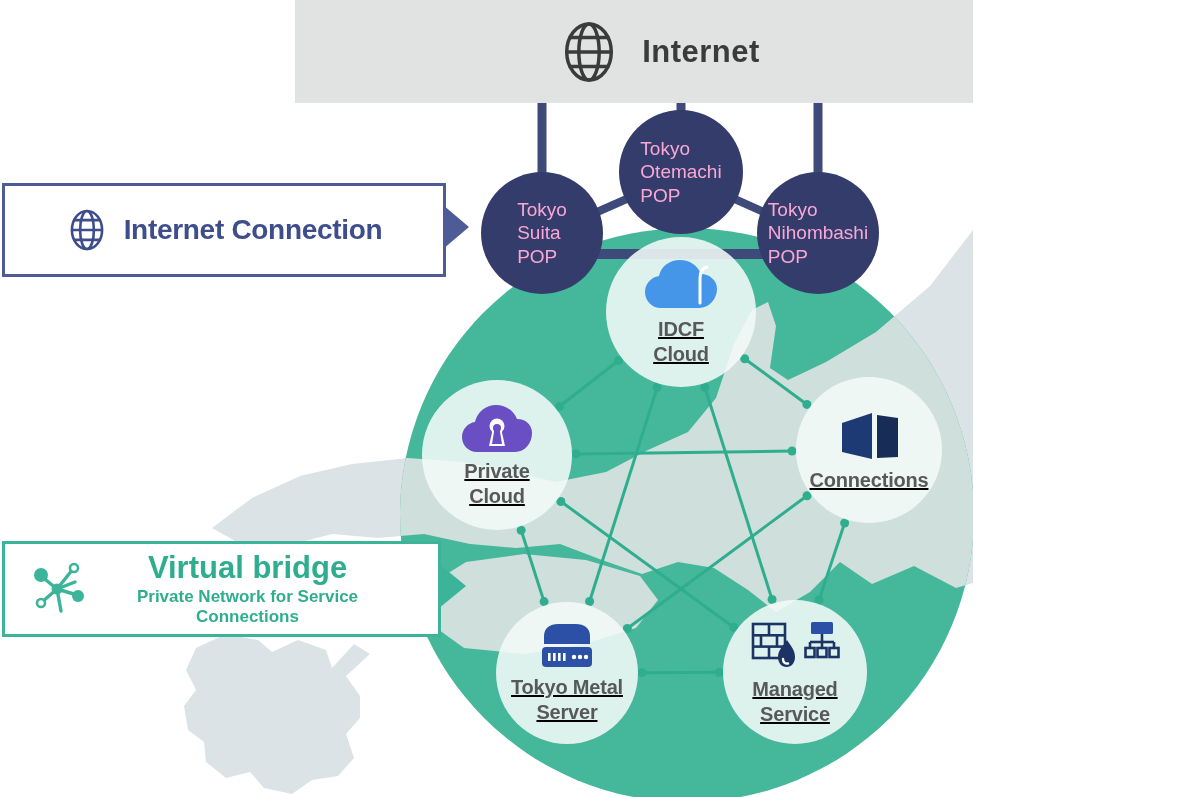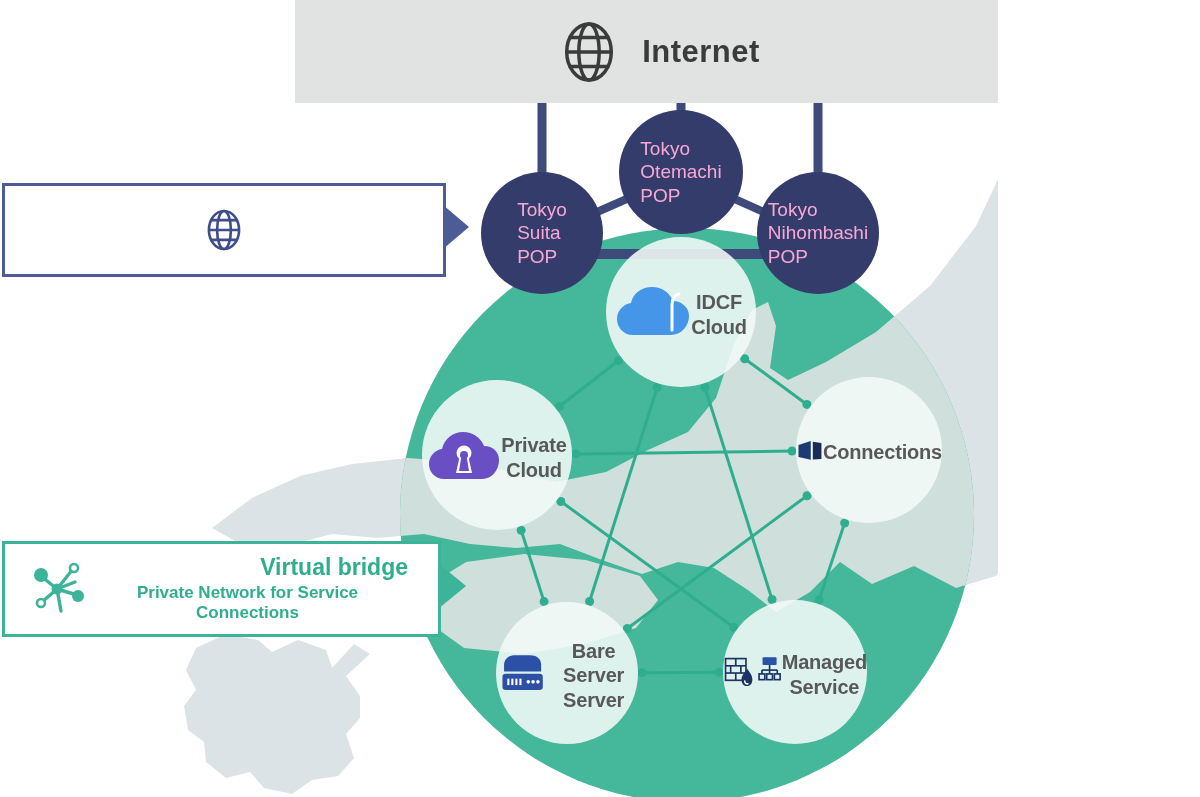--- a/index.html
+++ b/index.html
@@ -1,19 +1,18 @@
 <!DOCTYPE html>
 <html><head>
 <meta charset="utf-8">
 <style>
   html,body{margin:0;padding:0;background:#fff;}
   .stage{
     position:relative;width:973px;height:797px;overflow:hidden;background:#fff;
     font-family:"Liberation Sans","DejaVu Sans",sans-serif;
-    padding-left:25px;
   }
   .stage svg.bg{position:absolute;left:0;top:0;z-index:1;}
   .land{fill:var(--map-gray,#dce3e7);}
   .land-in{fill:var(--map-in-circle,#cfdfdc);}
   .big-circle{fill:var(--teal-circle,#45b79a);}
   .mesh-line{stroke:var(--mesh-teal,#2fae8f);stroke-width:3;}
   .mesh-dot{fill:var(--mesh-teal,#2fae8f);}
   .pop-line{stroke:var(--navy-line,#3e4a79);fill:none;}
 
   .banner{
@@ -23,21 +22,21 @@
   }
   .banner .title{font-size:31px;font-weight:bold;letter-spacing:0.5px;}
 
   .pop{
     position:absolute;z-index:5;border-radius:50%;background:var(--navy-circle,#343c6b);
     display:flex;align-items:center;justify-content:center;text-align:left;
     color:#f9a8d4;font-size:19px;line-height:1.24;
   }
   .service{
     position:absolute;z-index:4;border-radius:50%;background:var(--service-circle-fill,rgba(243,250,247,0.88));
-    display:flex;flex-direction:row;align-items:center;justify-content:center;text-align:center;
+    display:flex;flex-direction:column;align-items:center;justify-content:center;text-align:center;text-decoration:underline;
   }
   .service .label{
     color:var(--service-text,#585858);font-size:20px;font-weight:bold;line-height:1.22;margin-top:5px;letter-spacing:-0.2px;
   }
   .pre{white-space:pre-line;}
 
   .center-label{
     position:absolute;left:516px;top:462px;width:320px;z-index:3;text-align:center;
     color:var(--mesh-teal,#2fae8f);font-size:28px;font-weight:bold;line-height:1.28;white-space:pre-line;
     text-shadow:-3px -3px 0 #fff,3px -3px 0 #fff,-3px 3px 0 #fff,3px 3px 0 #fff,0 -3px 0 #fff,0 3px 0 #fff,-3px 0 0 #fff,3px 0 0 #fff;
@@ -48,21 +47,21 @@
     left:2px;top:183px;width:438px;height:88px;border:3px solid var(--box-navy-border,#4d5c96);
     justify-content:center;gap:16px;color:var(--box-navy-text,#3e4d8b);
   }
   .callout.internet .title{font-size:28px;font-weight:bold;letter-spacing:-0.3px;}
   .callout.bridge{
     left:2px;top:541px;width:433px;height:90px;border:3px solid var(--box-teal,#3cb499);
     color:var(--mesh-teal,#2fae8f);
   }
   .callout.bridge .icon-wrap{margin-left:26px;}
   .callout.bridge .text-block{flex:1;text-align:center;margin-right:30px;}
-  .callout.bridge .title{font-size:23px;font-weight:bold;line-height:1.1;text-align:right;}
+  .callout.bridge .title{font-size:31px;font-weight:bold;line-height:1.1;}
   .callout.bridge .subtitle{font-size:17px;font-weight:bold;margin-top:2px;}
 
   .arrow{position:absolute;width:0;height:0;z-index:7;}
   .arrow.navy{left:443px;top:205px;border-top:22px solid transparent;border-bottom:22px solid transparent;border-left:26px solid var(--box-navy-border,#4d5c96);}
   .arrow.teal{left:438px;top:563px;border-top:23px solid transparent;border-bottom:23px solid transparent;border-left:28px solid var(--box-teal,#3cb499);}
 
   .globe{stroke:currentColor;fill:none;stroke-linecap:round;}
   .icon-idcf{fill:var(--idcf-blue,#4596e8);}
   .icon-private{fill:var(--private-purple,#6a4ec4);}
   .dc-left{fill:var(--datacenter-navy,#1e3a74);}
@@ -214,21 +213,21 @@
       <g fill="#fff">
         <rect x="14" y="31" width="2.6" height="8"></rect>
         <rect x="19" y="31" width="2.6" height="8"></rect>
         <rect x="24" y="31" width="2.6" height="8"></rect>
         <rect x="29" y="31" width="2.6" height="8"></rect>
         <circle cx="40" cy="35" r="2.2"></circle>
         <circle cx="46" cy="35" r="2.2"></circle>
         <circle cx="52" cy="35" r="2.2"></circle>
       </g>
     </svg>
-    <span class="label pre">Bare Server
+    <span class="label pre">Tokyo Metal
 Server</span>
   </div>
 
   <div class="service" style="left:723px;top:600px;width:144px;height:144px;">
     <svg width="92" height="54" viewBox="0 0 92 54">
       <g class="managed-stroke">
         <rect x="4" y="6" width="32" height="34"></rect>
         <line x1="4" y1="17.3" x2="36" y2="17.3"></line>
         <line x1="4" y1="28.6" x2="36" y2="28.6"></line>
         <line x1="20" y1="6" x2="20" y2="17.3"></line>
@@ -260,20 +259,21 @@
   <div class="callout internet">
     <svg width="42" height="42" viewBox="0 0 64 64" style="color:var(--box-navy-text,#3e4d8b);">
       <g class="globe" stroke-width="4">
         <ellipse cx="32" cy="32" rx="23" ry="29"></ellipse>
         <ellipse cx="32" cy="32" rx="10.5" ry="29"></ellipse>
         <line x1="9.5" y1="32" x2="54.5" y2="32"></line>
         <line x1="12.5" y1="17" x2="51.5" y2="17"></line>
         <line x1="12.5" y1="47" x2="51.5" y2="47"></line>
       </g>
     </svg>
+    <span class="title">Internet Connection</span>
   </div>
   <div class="arrow navy"></div>
 
   <div class="callout bridge">
     <span class="icon-wrap">
       <svg width="56" height="56" viewBox="0 0 56 56">
         <g class="molecule">
           <line x1="26" y1="30" x2="42" y2="10"></line>
           <line x1="26" y1="30" x2="10" y2="17"></line>
           <line x1="26" y1="30" x2="46" y2="36"></line>

